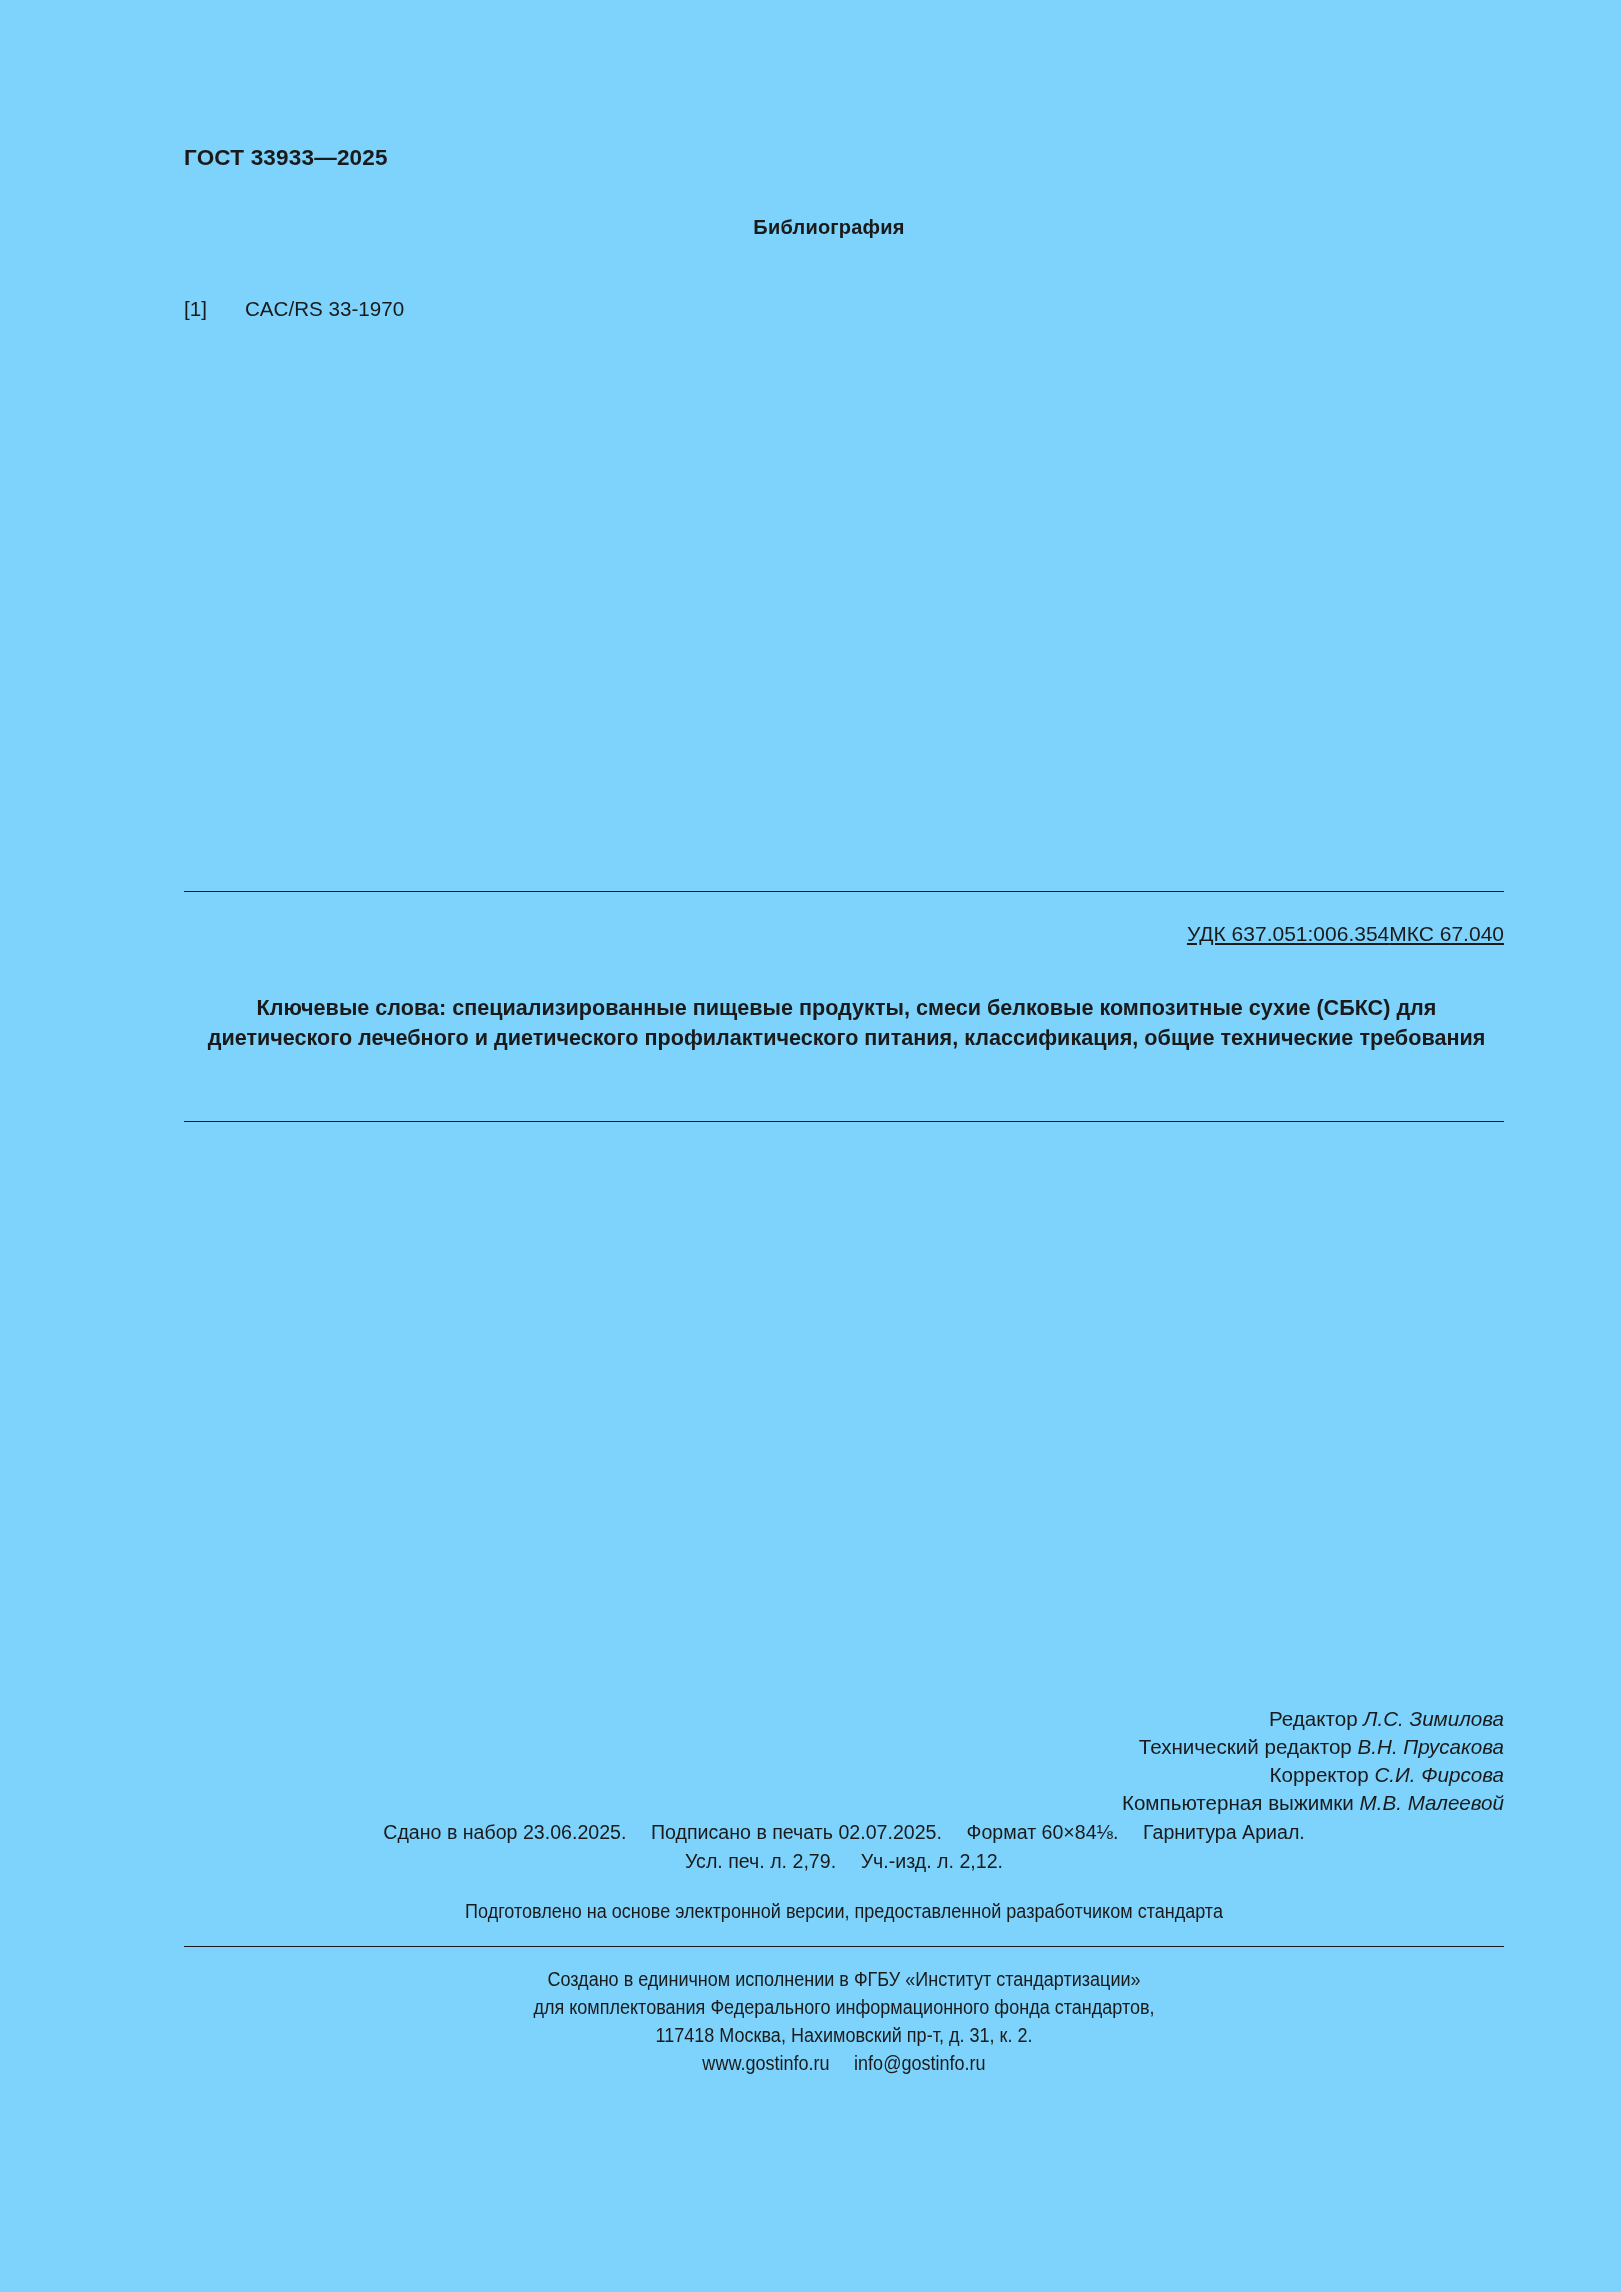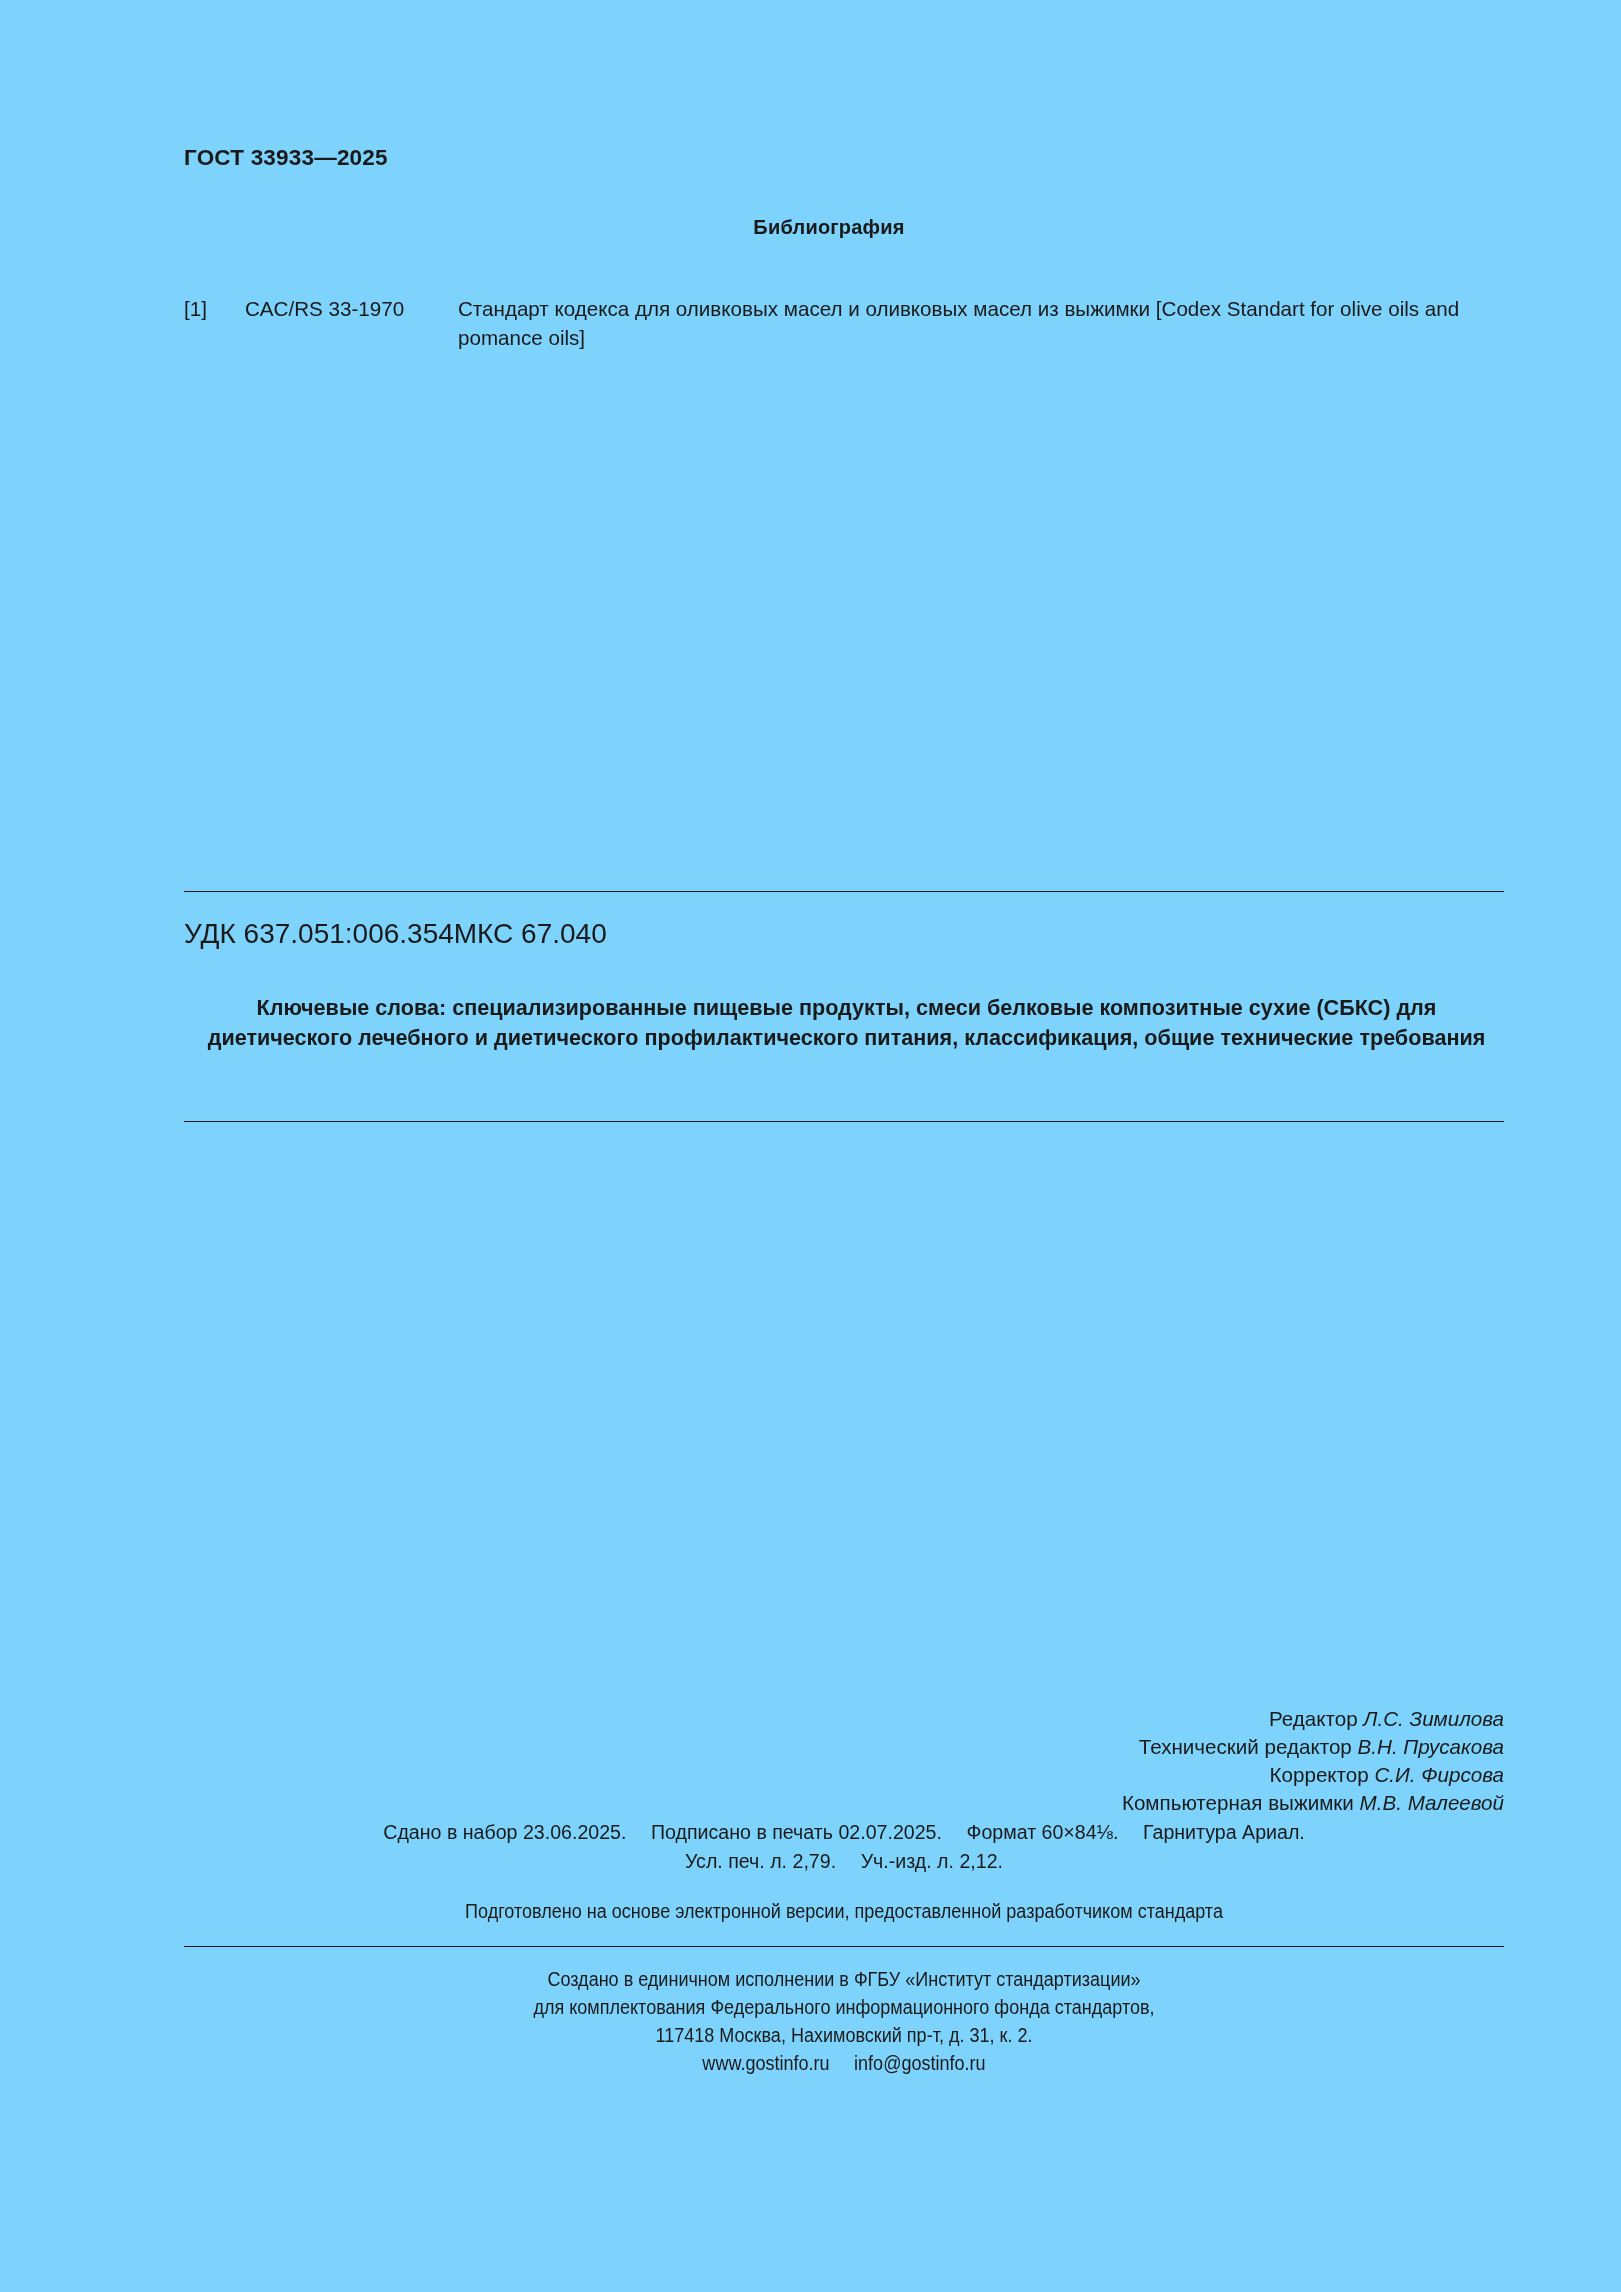--- a/index.html
+++ b/index.html
@@ -80,23 +80,24 @@
   .rule-kw-bottom{ top: 1121px; }
   .rule-footer   { top: 1946px; }
 
   
   .udk-row {
     position: absolute;
     left: 184px;
     top: 919px;
     width: 1320px;
     display: flex;
-    justify-content: flex-start;
-    font-size: 28px;
+    justify-content: flex-end;
+    font-size: 21px;
     line-height: 29px;
+    text-decoration: underline;
   }
   .udk-left, .udk-right { white-space: nowrap; }
 
   
   .keywords {
     position: absolute;
     left: 184px;
     top: 993px;
     width: 1325px;
     font-size: 21.6px;
@@ -167,21 +168,20 @@
 <div class="page">
 
   <div class="running-head">ГОСТ 33933—2025</div>
 
   <div class="biblio-title">Библиография</div>
 
   <div class="biblio-list">
     <div class="biblio-row">
       <span class="biblio-num">[1]</span>
       <span class="biblio-code">CAC/RS 33-1970</span>
-      <span class="biblio-desc">Стандарт кодекса для оливковых масел и оливковых масел из выжимки [Codex Standart for olive oils and pomance oils]</span>
     </div>
   </div>
 
   <div class="rule rule-udk-top"></div>
 
   <div class="udk-row">
     <span class="udk-left">УДК 637.051:006.354</span>
     <span class="udk-right">МКС 67.040</span>
   </div>
 

